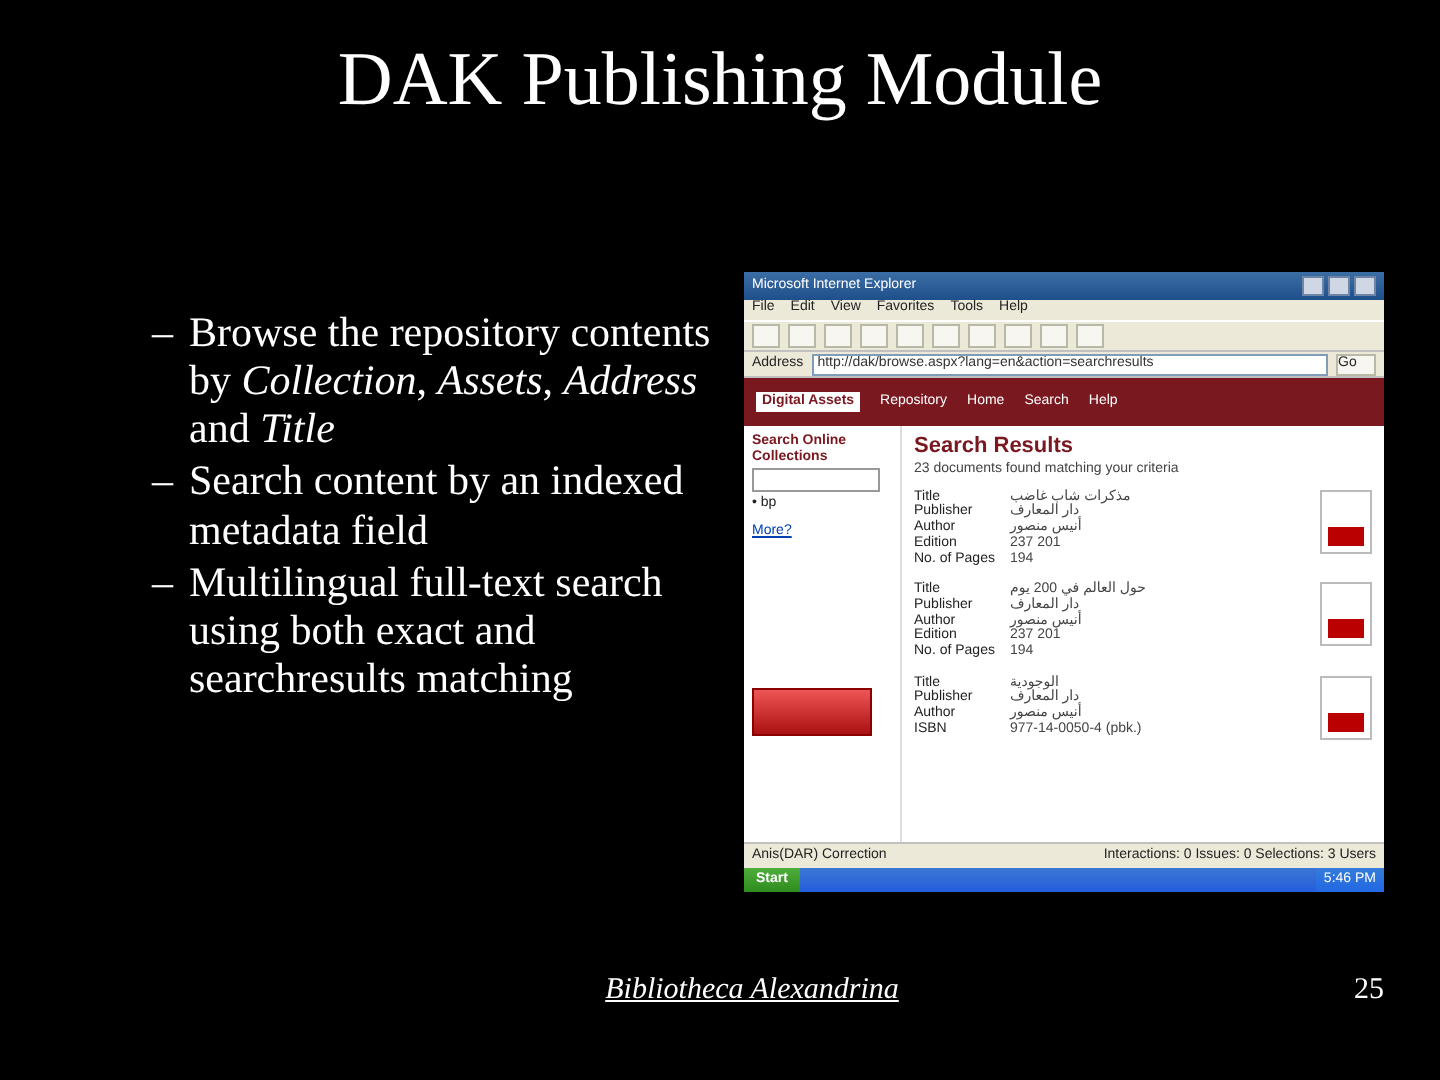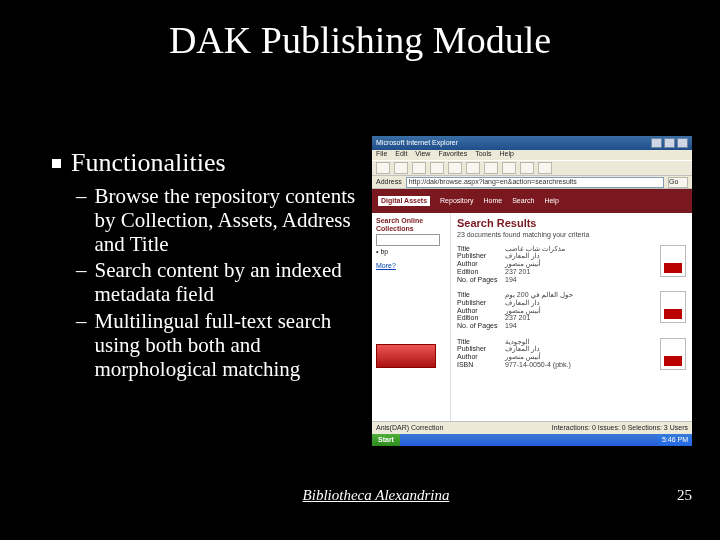--- a/index.html
+++ b/index.html
@@ -59,21 +59,21 @@
     align-items: flex-start;
     gap: 8px;
     margin-bottom: 2px;
     font-size: 21px;
     line-height: 1.15;
   }
   .dash {
     flex: 0 0 auto;
   }
   .lvl2-text { flex: 1 1 auto; }
-  .italic { }
+  .italic { font-style: italic; }
 
   
   .shot {
     position: absolute;
     top: 136px;
     left: 372px;
     width: 320px;
     height: 310px;
     background: #f2f2f2;
     color: #222;
@@ -148,39 +148,35 @@
   }
 </style>
 </head>
 <body>
 
 <div class="slide">
 
   <div class="title">DAK Publishing Module</div>
 
   <div class="body">
-    <div class="lvl1">
-      <div class="sq"></div>
-      <div class="lvl1-text">Functionalities</div>
-    </div>
 
     <div class="sublist">
       <div class="lvl2">
         <div class="dash">–</div>
         <div class="lvl2-text">
           <span>Browse the repository contents by </span><span class="italic">Collection</span><span>, </span><span class="italic">Assets</span><span>, </span><span class="italic">Address</span><span> and </span><span class="italic">Title</span>
         </div>
       </div>
       <div class="lvl2">
         <div class="dash">–</div>
         <div class="lvl2-text">Search content by an indexed metadata field</div>
       </div>
       <div class="lvl2">
         <div class="dash">–</div>
-        <div class="lvl2-text">Multilingual full-text search using both both and morphological matching</div>
+        <div class="lvl2-text">Multilingual full-text search using both exact and searchresults matching</div>
       </div>
     </div>
   </div>
 
   <div class="shot">
     <div class="titlebar">
       <span>Microsoft Internet Explorer</span>
       <div class="wbtns">
         <div class="wbtn"></div>
         <div class="wbtn"></div>

